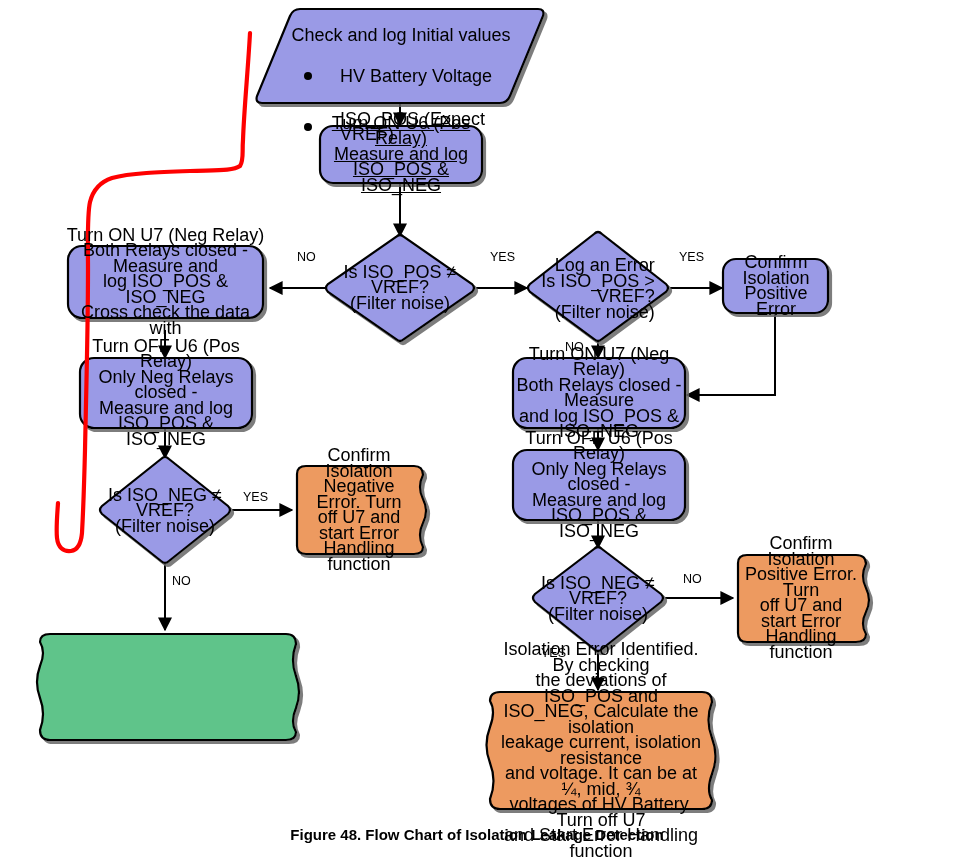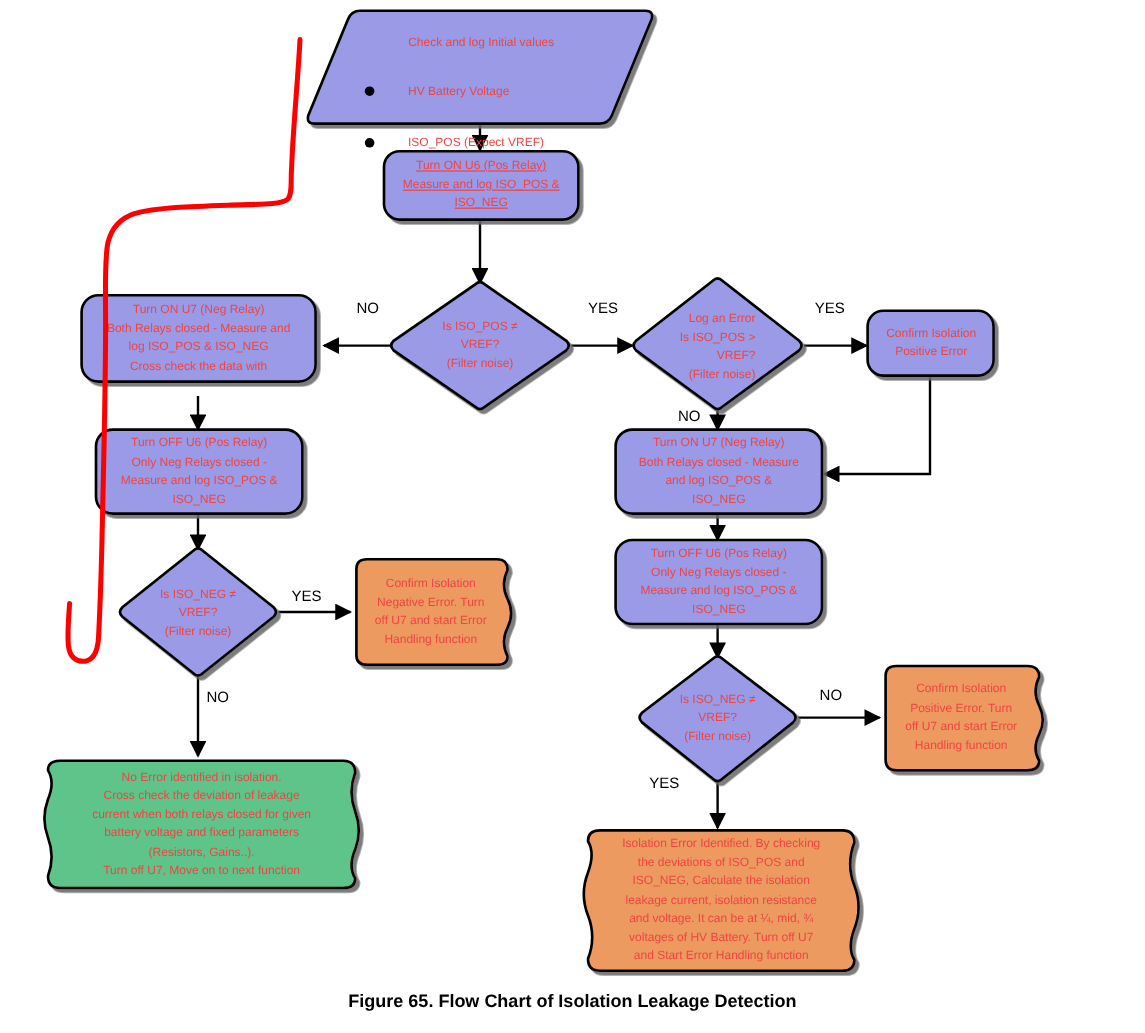--- a/index.html
+++ b/index.html
@@ -24,23 +24,23 @@
     top: 0;
     width: 954px;
     height: 861px;
   }
   .node-label {
     position: absolute;
     display: flex;
     align-items: center;
     justify-content: center;
     text-align: center;
-    font-size: 10px;
+    font-size: 18px;
     line-height: 15.5px;
-    color: #ef4444;
+    color: #000000;
     white-space: pre-line;
     pointer-events: none;
   }
   .node-label.bullets {
     display: block;
     text-align: left;
   }
   .bullet-title {
     text-align: center;
     display: block;
@@ -205,26 +205,20 @@
 
   <div class="node-label" style="left:100px; top:485px; width:130px; height:52px;">Is ISO_NEG ≠
 VREF?
 (Filter noise)</div>
 
   <div class="node-label" style="left:300px; top:468px; width:118px; height:84px;">Confirm Isolation
 Negative Error. Turn
 off U7 and start Error
 Handling function</div>
 
-  <div class="node-label" style="left:44px; top:636px; width:248px; height:102px;">No Error identified in isolation.
-Cross check the deviation of leakage
-current when both relays closed for given
-battery voltage and fixed parameters
-(Resistors, Gains..).
-Turn off U7, Move on to next function</div>
 
   <div class="node-label" style="left:532px; top:255px; width:132px; height:68px;text-align:right;">Log an Error
 Is ISO_POS &gt;
 VREF?
 (Filter noise)</div>
 
   <div class="node-label" style="left:722px; top:259px; width:108px; height:54px;">Confirm Isolation
 Positive Error</div>
 
   <div class="node-label" style="left:508px; top:358px; width:182px; height:70px;">Turn ON U7 (Neg Relay)
@@ -256,15 +250,15 @@
 
   <div class="edge-label" style="left:297px; top:250px;">NO</div>
   <div class="edge-label" style="left:490px; top:250px;">YES</div>
   <div class="edge-label" style="left:679px; top:250px;">YES</div>
   <div class="edge-label" style="left:565px; top:340px;">NO</div>
   <div class="edge-label" style="left:243px; top:490px;">YES</div>
   <div class="edge-label" style="left:172px; top:574px;">NO</div>
   <div class="edge-label" style="left:683px; top:572px;">NO</div>
   <div class="edge-label" style="left:541px; top:646px;">YES</div>
 
-  <div class="figure-caption">Figure 65. Flow Chart of Isolation Leakage Detection</div>
+  <div class="figure-caption">Figure 48. Flow Chart of Isolation Leakage Detection</div>
 
 </div>
 
 </body></html>

